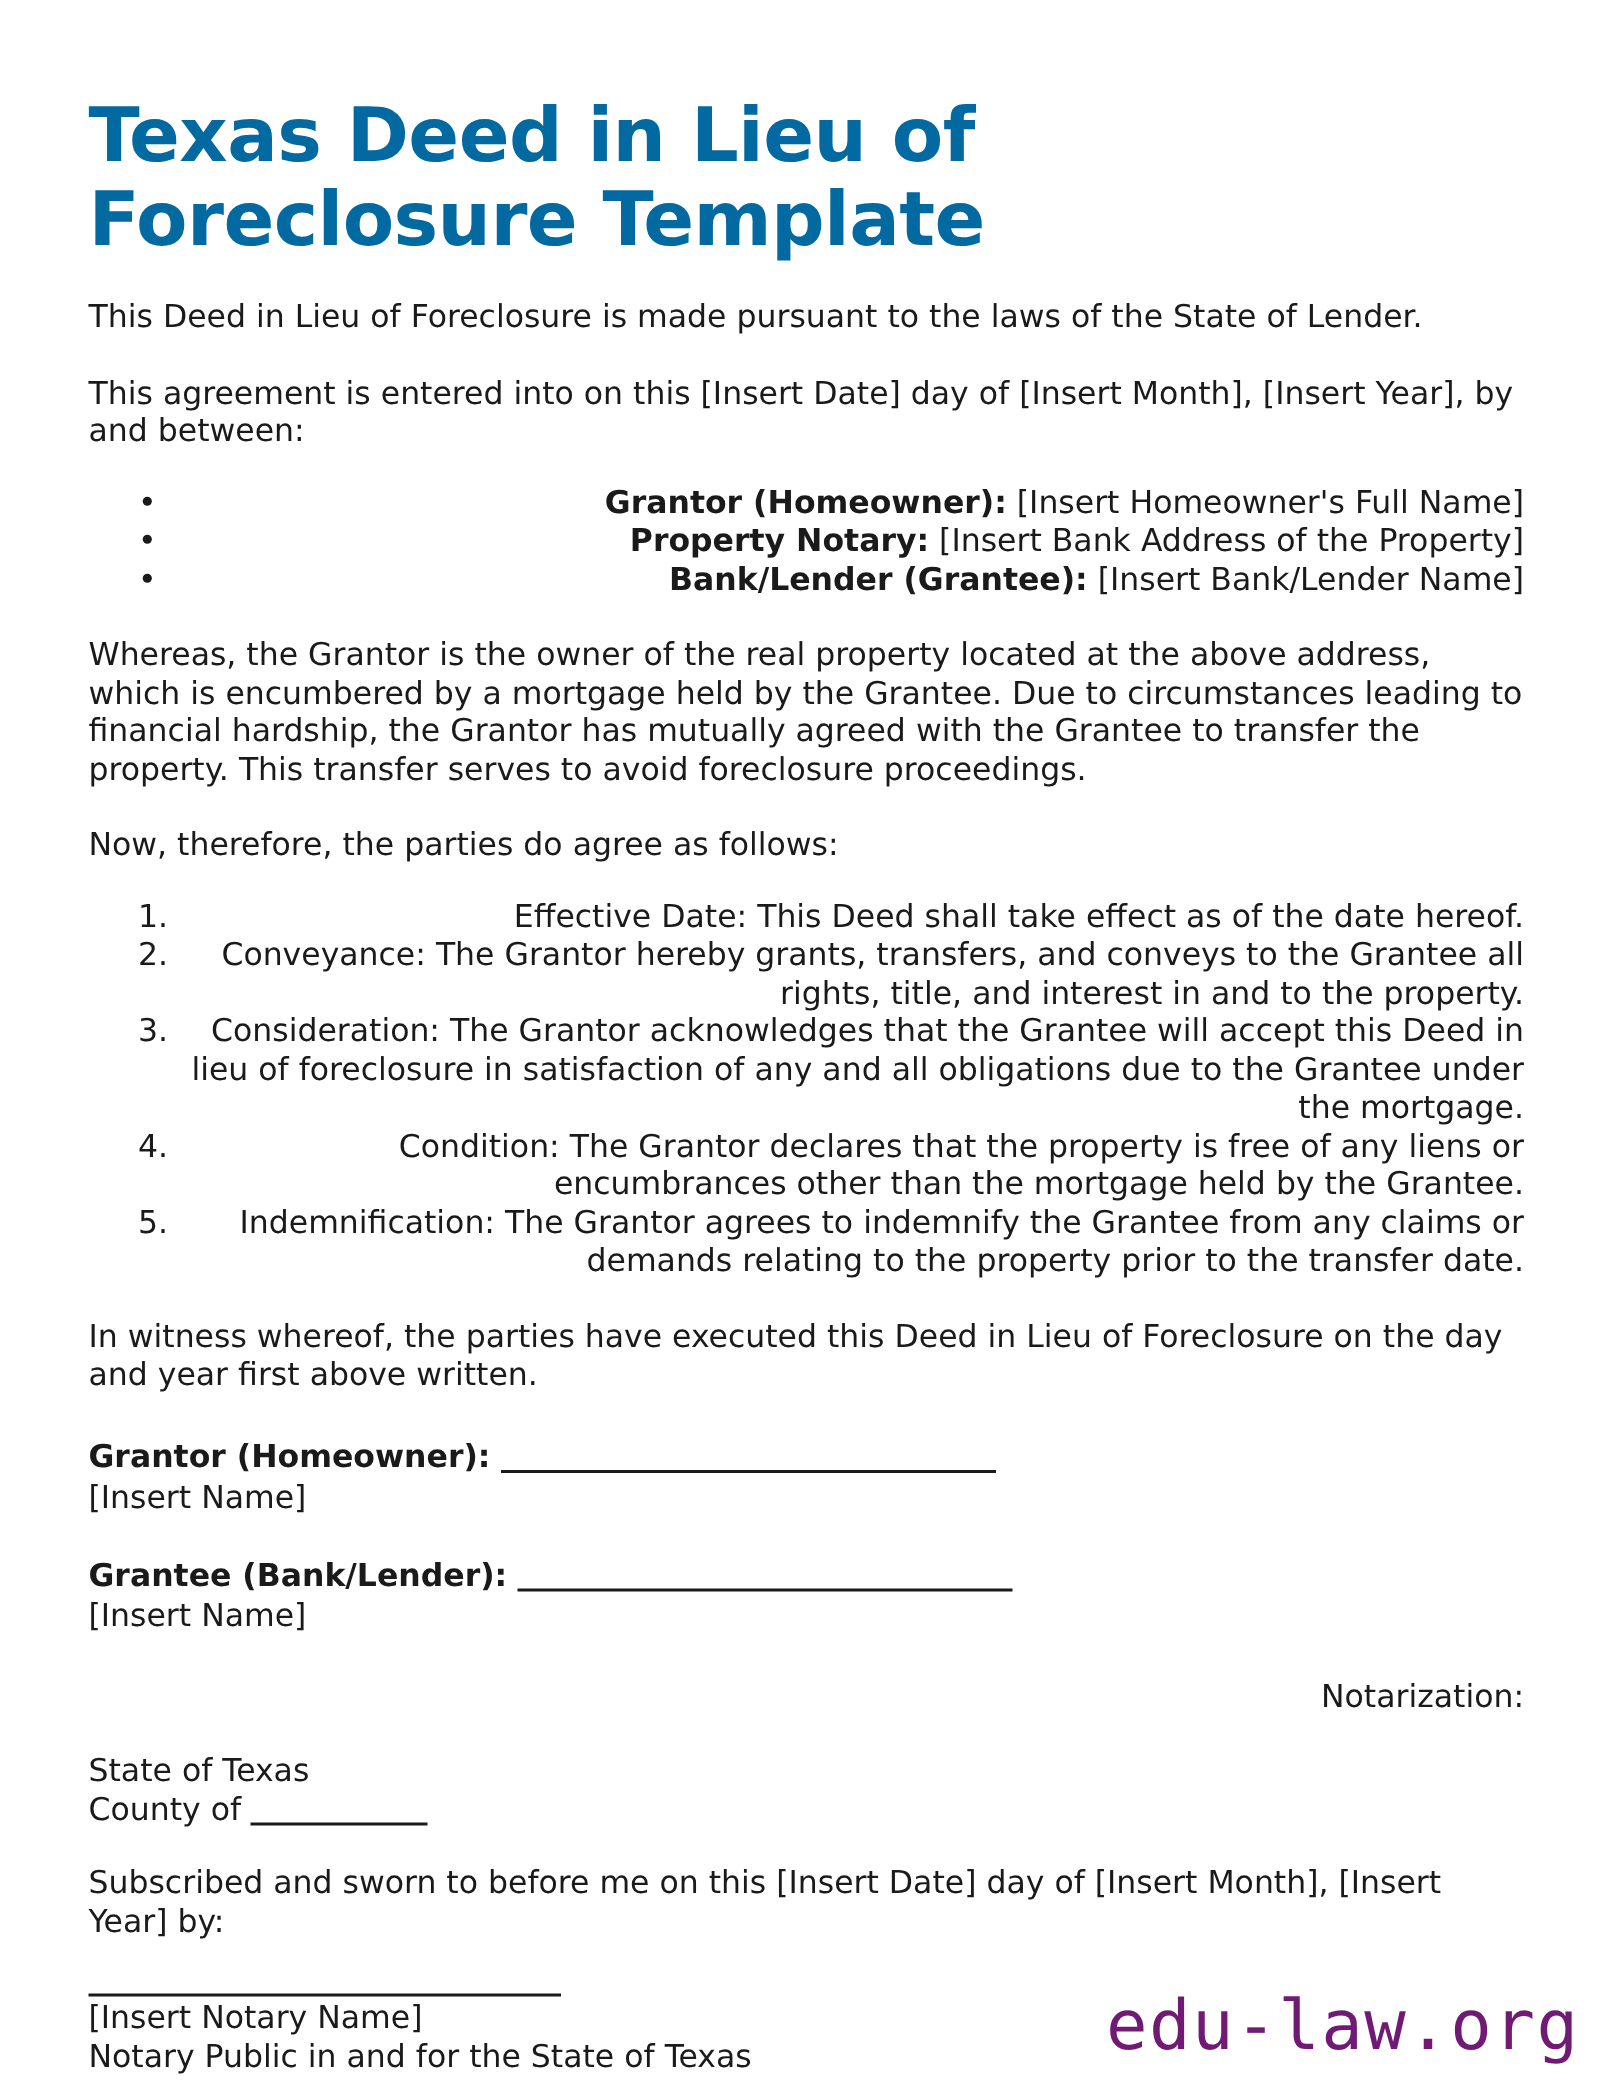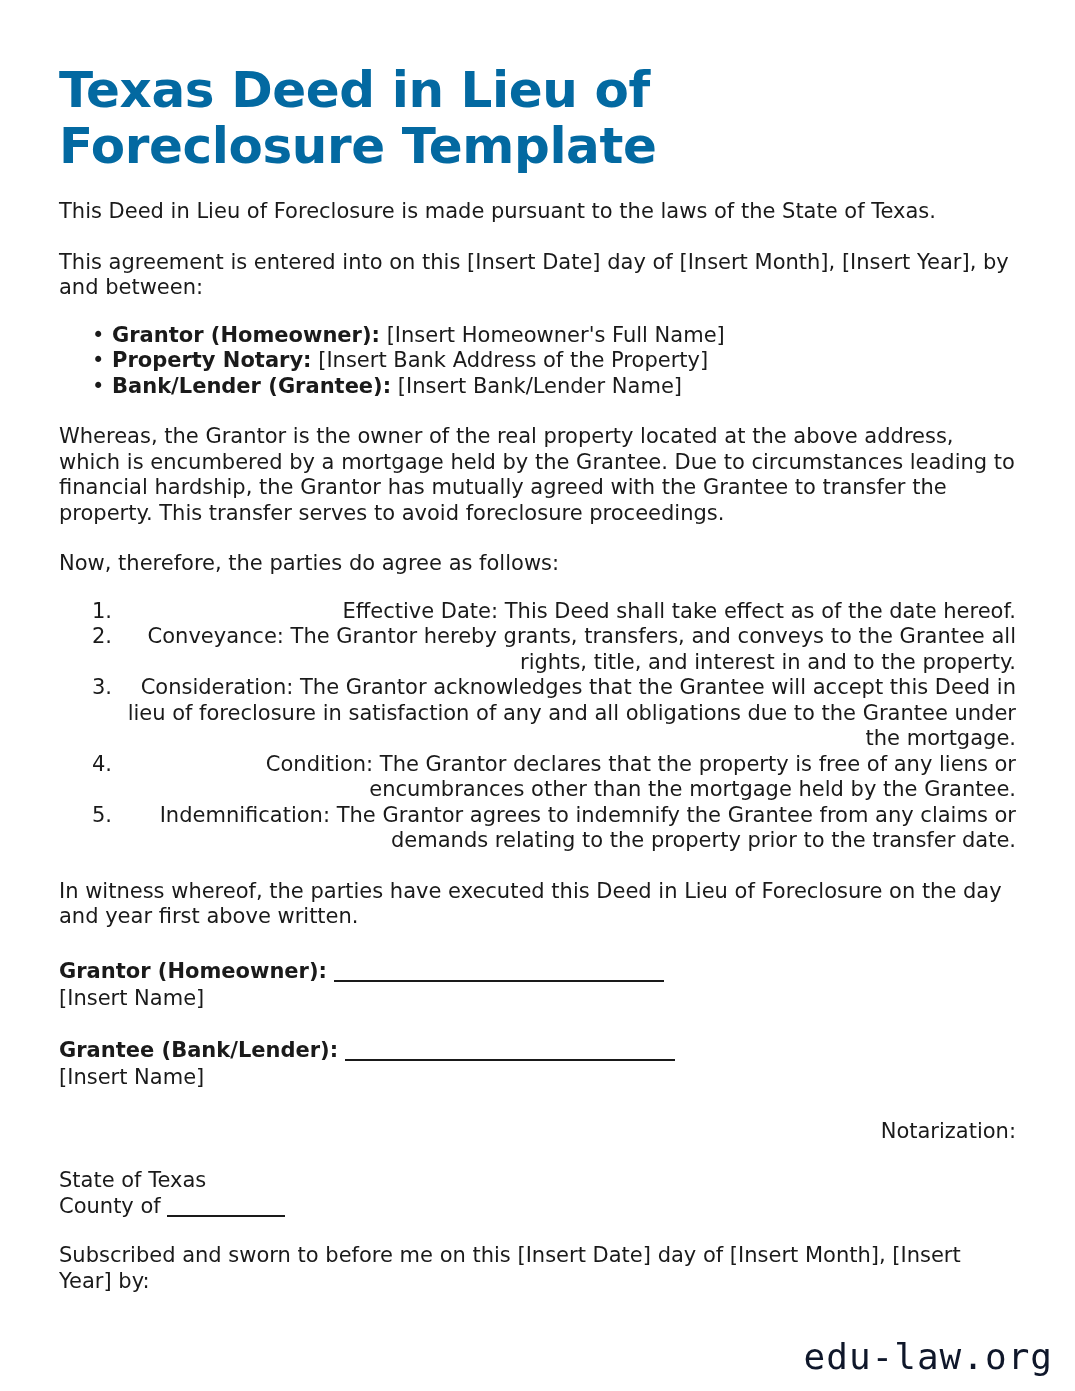--- a/index.html
+++ b/index.html
@@ -44,20 +44,21 @@
     margin: 0;
     padding: 22px 0 0 0;
     list-style: none;
   }
   ul.bullets li {
     font-size: 21px;
     line-height: 25.5px;
     position: relative;
     padding-left: 53px;
     margin: 0;
+    text-align: right;
   }
   ul.bullets li::before {
     content: "\2022";
     position: absolute;
     left: 33px;
     top: 0;
     font-size: 21px;
     line-height: 25.5px;
   }
   ol.numbers {
@@ -127,35 +128,35 @@
     height: 0;
     border-bottom: 2px solid #1a1a1a;
     width: 315px;
     margin-bottom: 2px;
   }
   .watermark {
     position: absolute;
     right: 22px;
     bottom: 14px;
     font-family: "DejaVu Sans Mono", "Liberation Mono", monospace;
-    font-size: 36px;
+    font-size: 46px;
     letter-spacing: 1px;
-    color: #0f172a;
+    color: #701a75;
     white-space: nowrap;
     text-align: right;
   }
 </style>
 </head>
 <body>
 
 <div class="page">
 
   <h1 class="doc-title">Texas Deed in Lieu of Foreclosure Template</h1>
 
-  <p class="para">This Deed in Lieu of Foreclosure is made pursuant to the laws of the State of Texas.</p>
+  <p class="para">This Deed in Lieu of Foreclosure is made pursuant to the laws of the State of Lender.</p>
 
   <p class="para">This agreement is entered into on this [Insert Date] day of [Insert Month], [Insert Year], by and between:</p>
 
   <ul class="bullets">
     <li><b class="sig-label">Grantor (Homeowner):</b> <span>[Insert Homeowner's Full Name]</span></li>
     <li><b class="sig-label">Property Notary:</b> <span>[Insert Bank Address of the Property]</span></li>
     <li><b class="sig-label">Bank/Lender (Grantee):</b> <span>[Insert Bank/Lender Name]</span></li>
   </ul>
 
   <p class="para">Whereas, the Grantor is the owner of the real property located at the above address, which is encumbered by a mortgage held by the Grantee. Due to circumstances leading to financial hardship, the Grantor has mutually agreed with the Grantee to transfer the property. This transfer serves to avoid foreclosure proceedings.</p>
@@ -190,16 +191,21 @@
     <div class="plain-line">Notarization:</div>
   </div>
 
   <div class="state-block">
     <div class="plain-line">State of Texas</div>
     <div class="plain-line"><span>County of</span><span class="county-rule"></span></div>
   </div>
 
   <p class="para sworn">Subscribed and sworn to before me on this [Insert Date] day of [Insert Month], [Insert Year] by:</p>
 
+  <div class="notary-sign-wrap">
+    <div class="notary-rule"></div>
+    <div class="plain-line">[Insert Notary Name]</div>
+    <div class="plain-line">Notary Public in and for the State of Texas</div>
+  </div>
 
 </div>
 
 <div class="watermark">edu-law.org</div>
 
 </body></html>

